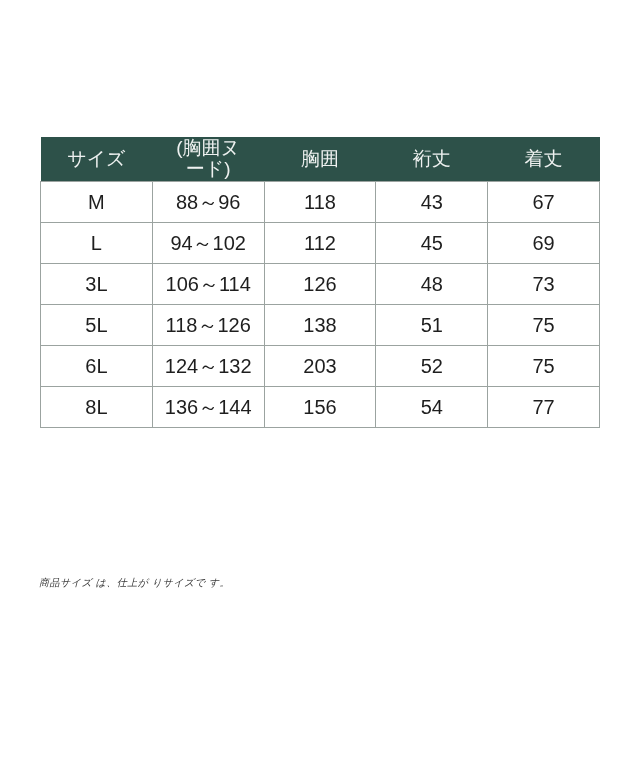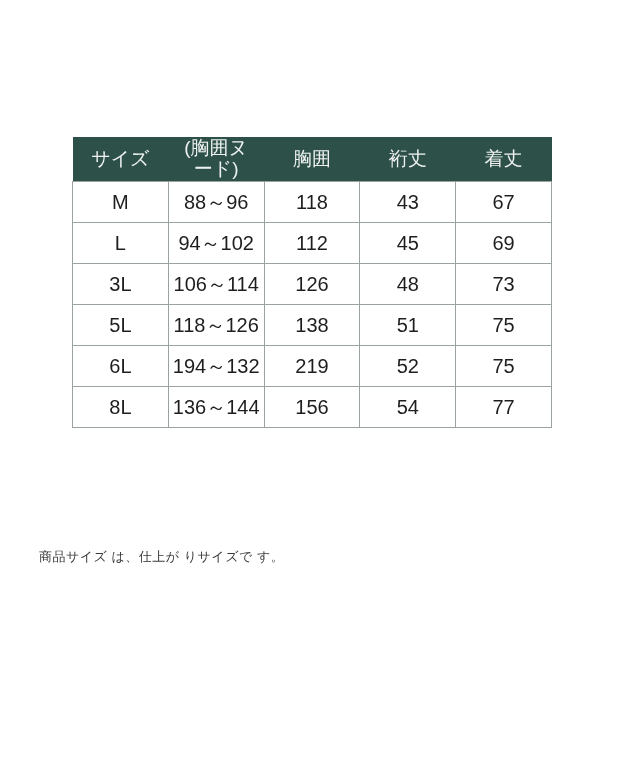--- a/index.html
+++ b/index.html
@@ -12,22 +12,21 @@
     position: relative;
     width: 640px;
     height: 768px;
     background: #ffffff;
     overflow: hidden;
   }
   .size-table-wrap {
     position: absolute;
     left: 40px;
     top: 137px;
-    width: 480px;
-    margin-left: 32px;
+    width: 560px;
   }
   table.size-table {
     width: 100%;
     border-collapse: collapse;
     table-layout: fixed;
   }
   table.size-table thead th {
     background: #2d5149;
     color: #eef1f0;
     font-size: 19px;
@@ -46,24 +45,25 @@
     text-align: center;
     vertical-align: middle;
     font-size: 20px;
     color: #1e1e1e;
     padding: 0;
     background: #ffffff;
   }
   .footnote {
     position: absolute;
     left: 39px;
-    top: 548px;
-    font-size: 13px;
+    top: 576px;
+    font-size: 10px;
     color: #3a3a3a;
     letter-spacing: 0.5px;
+    font-style: italic;
   }
 </style>
 </head>
 <body>
 
 <div class="canvas">
 
   <div class="size-table-wrap">
     <table class="size-table">
       <thead>
@@ -100,22 +100,22 @@
           </tr>
           <tr>
             <td>5L</td>
             <td>118～126</td>
             <td>138</td>
             <td>51</td>
             <td>75</td>
           </tr>
           <tr>
             <td>6L</td>
-            <td>194～132</td>
-            <td>219</td>
+            <td>124～132</td>
+            <td>203</td>
             <td>52</td>
             <td>75</td>
           </tr>
           <tr>
             <td>8L</td>
             <td>136～144</td>
             <td>156</td>
             <td>54</td>
             <td>77</td>
           </tr>

